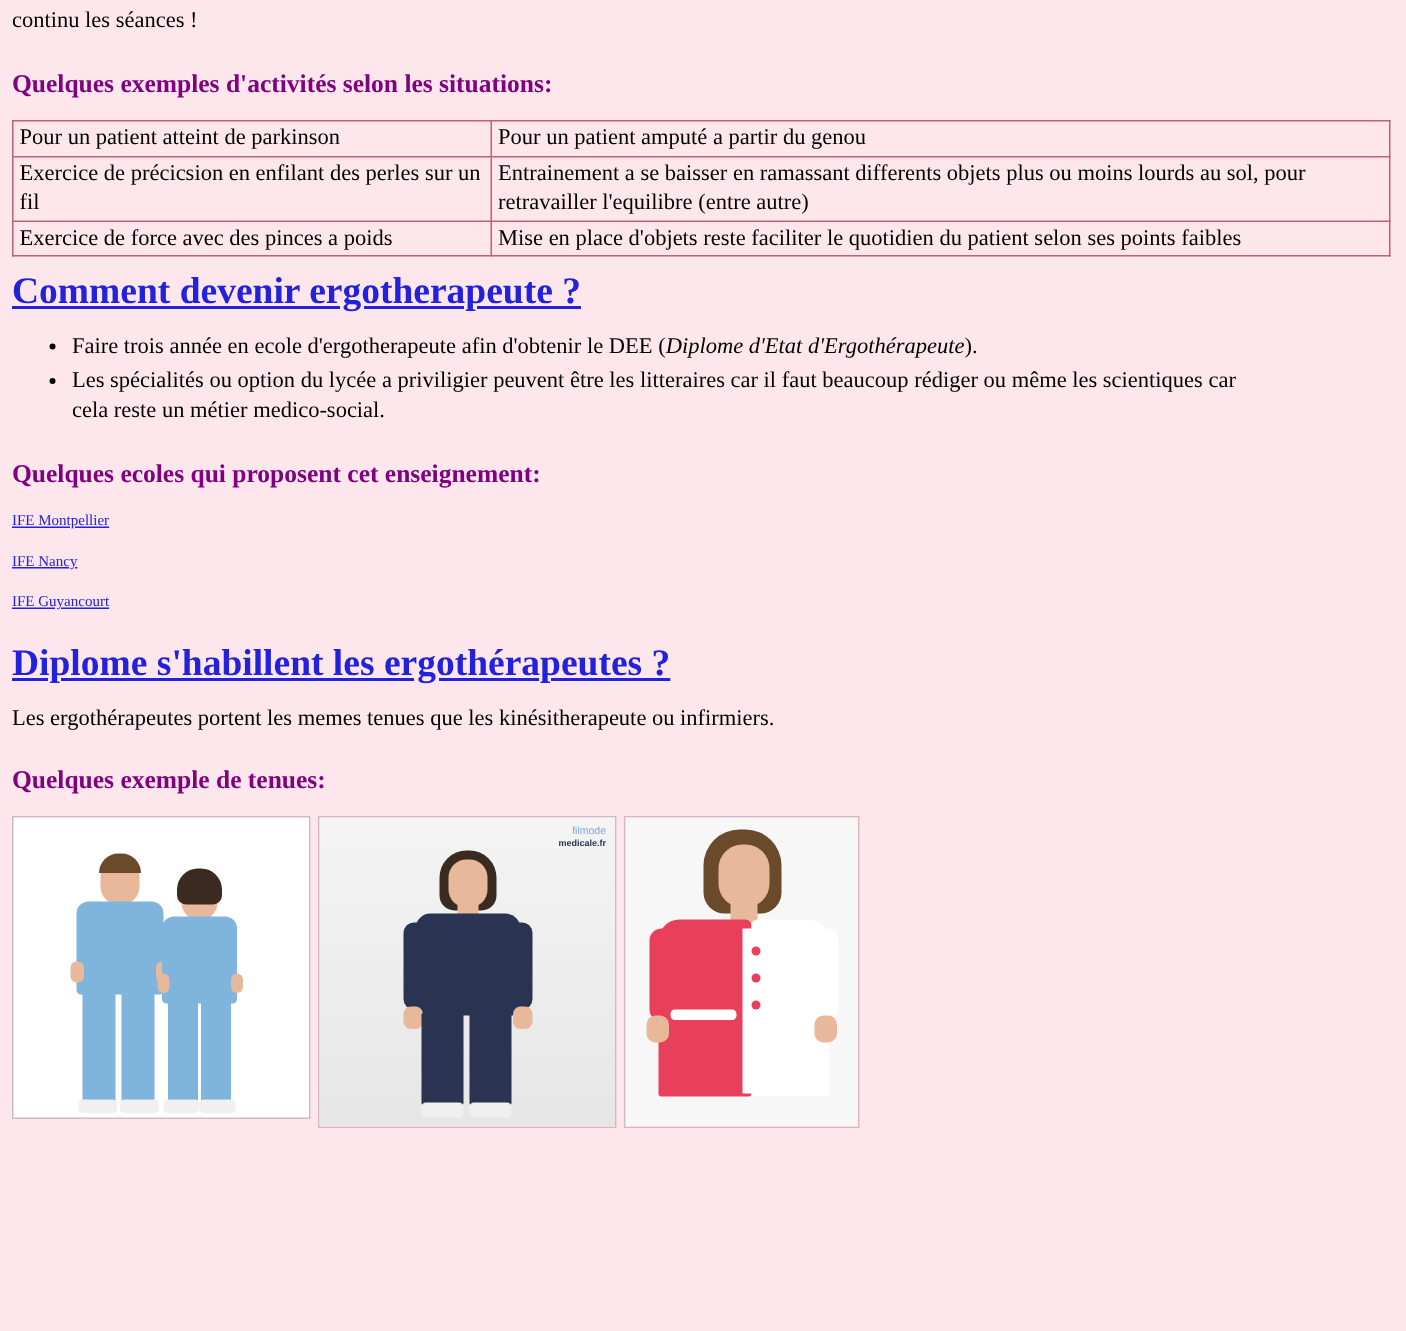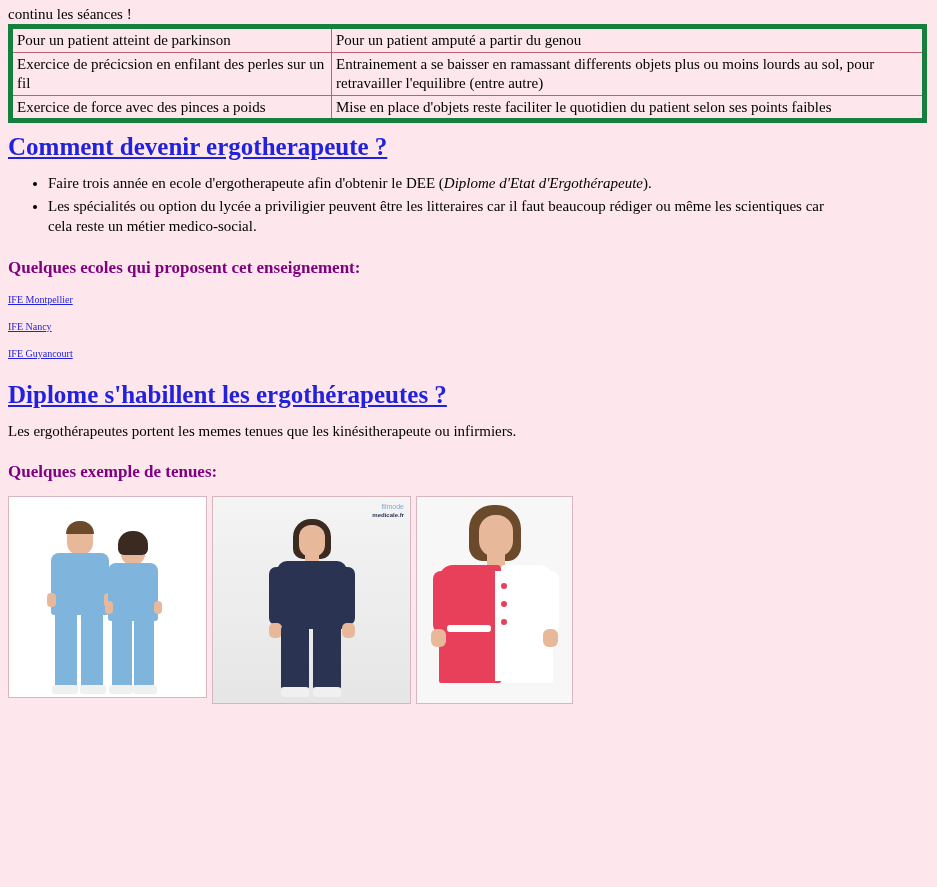--- a/index.html
+++ b/index.html
@@ -36,21 +36,21 @@
     color: #2222dd;
     font-size: 25px;
     font-weight: bold;
     margin: 10px 0 12px 0;
     font-family: "Liberation Serif", serif;
     text-decoration: underline;
   }
   table.activities {
     border-collapse: collapse;
     width: 919px;
-    border: 5px solid #15803d;
+    border: 1px solid #15803d;
     font-size: 15px;
     margin-bottom: 6px;
   }
   table.activities td {
     border: 1px solid #c06070;
     padding: 2px 4px;
     vertical-align: top;
     line-height: 1.25;
   }
   table.activities td.col1 {
@@ -117,20 +117,21 @@
   }
   .watermark b { color: #2b3352; font-size: 6px;}
 </style>
 </head>
 <body>
 
 <div class="page">
 
   <p class="intro-text">continu les séances !</p>
 
+  <h2 class="heading-purple">Quelques exemples d'activités selon les situations:</h2>
 
   <table class="activities">
     <tbody>
       <tr>
         <td class="col1">Pour un patient atteint de parkinson</td>
         <td>Pour un patient amputé a partir du genou</td>
       </tr>
       <tr>
         <td class="col1">Exercice de précicsion en enfilant des perles sur un fil</td>
         <td>Entrainement a se baisser en ramassant differents objets plus ou moins lourds au sol, pour retravailler l'equilibre (entre autre)</td>

